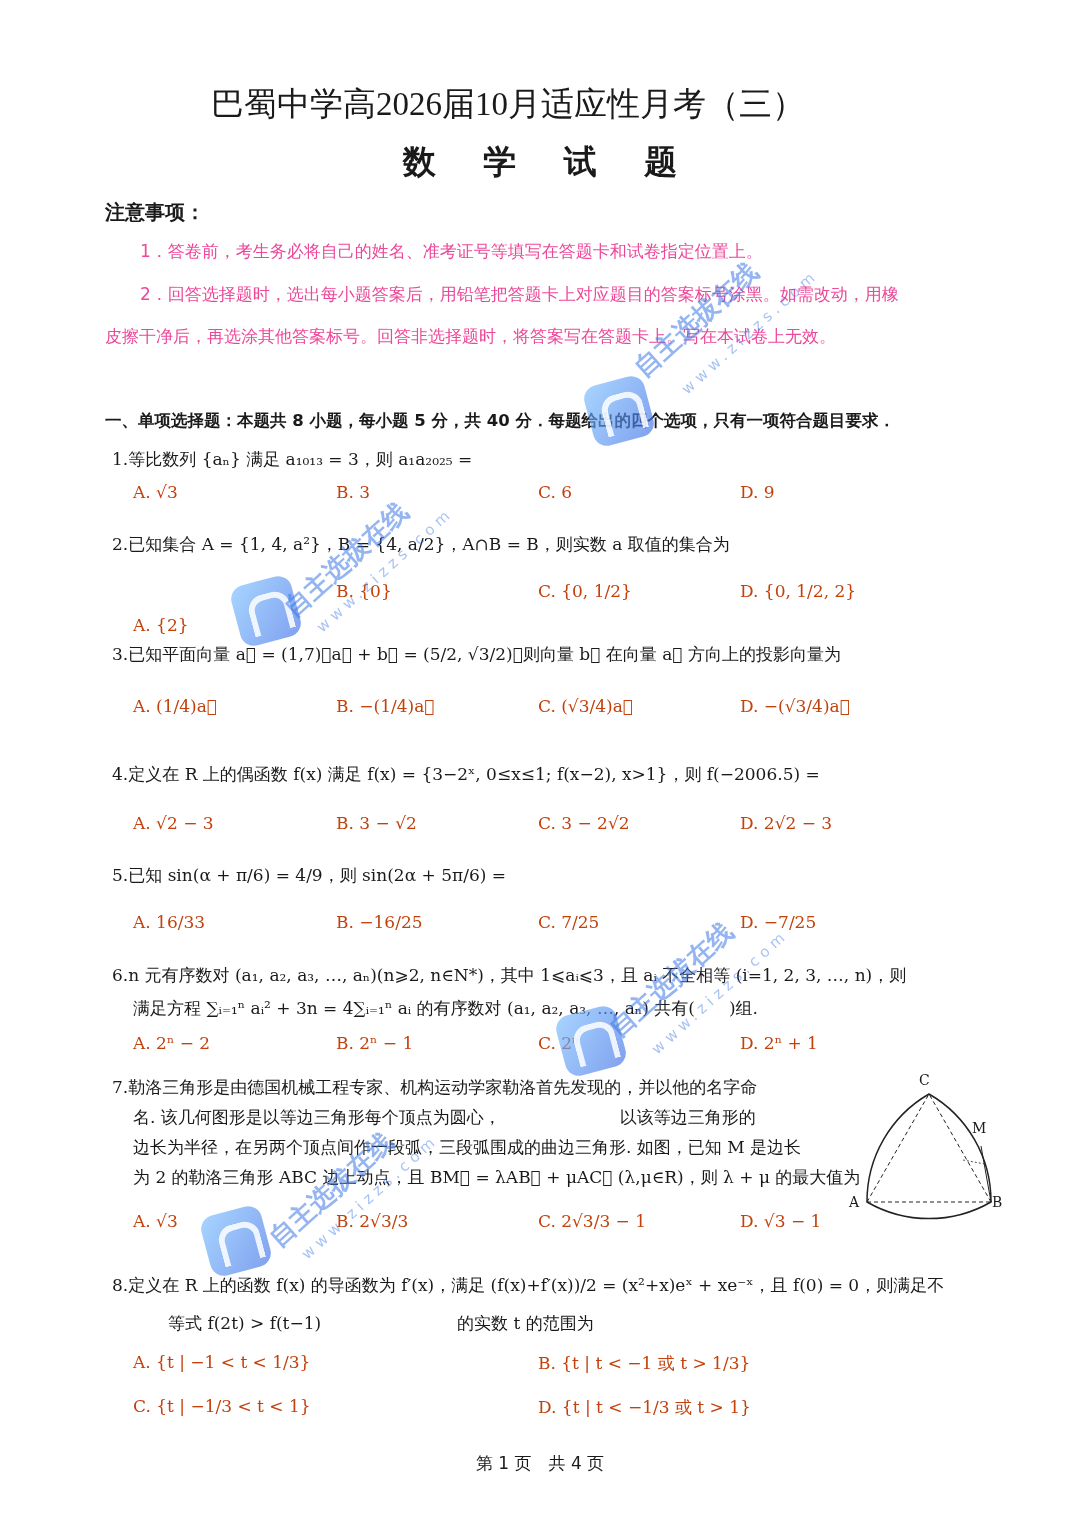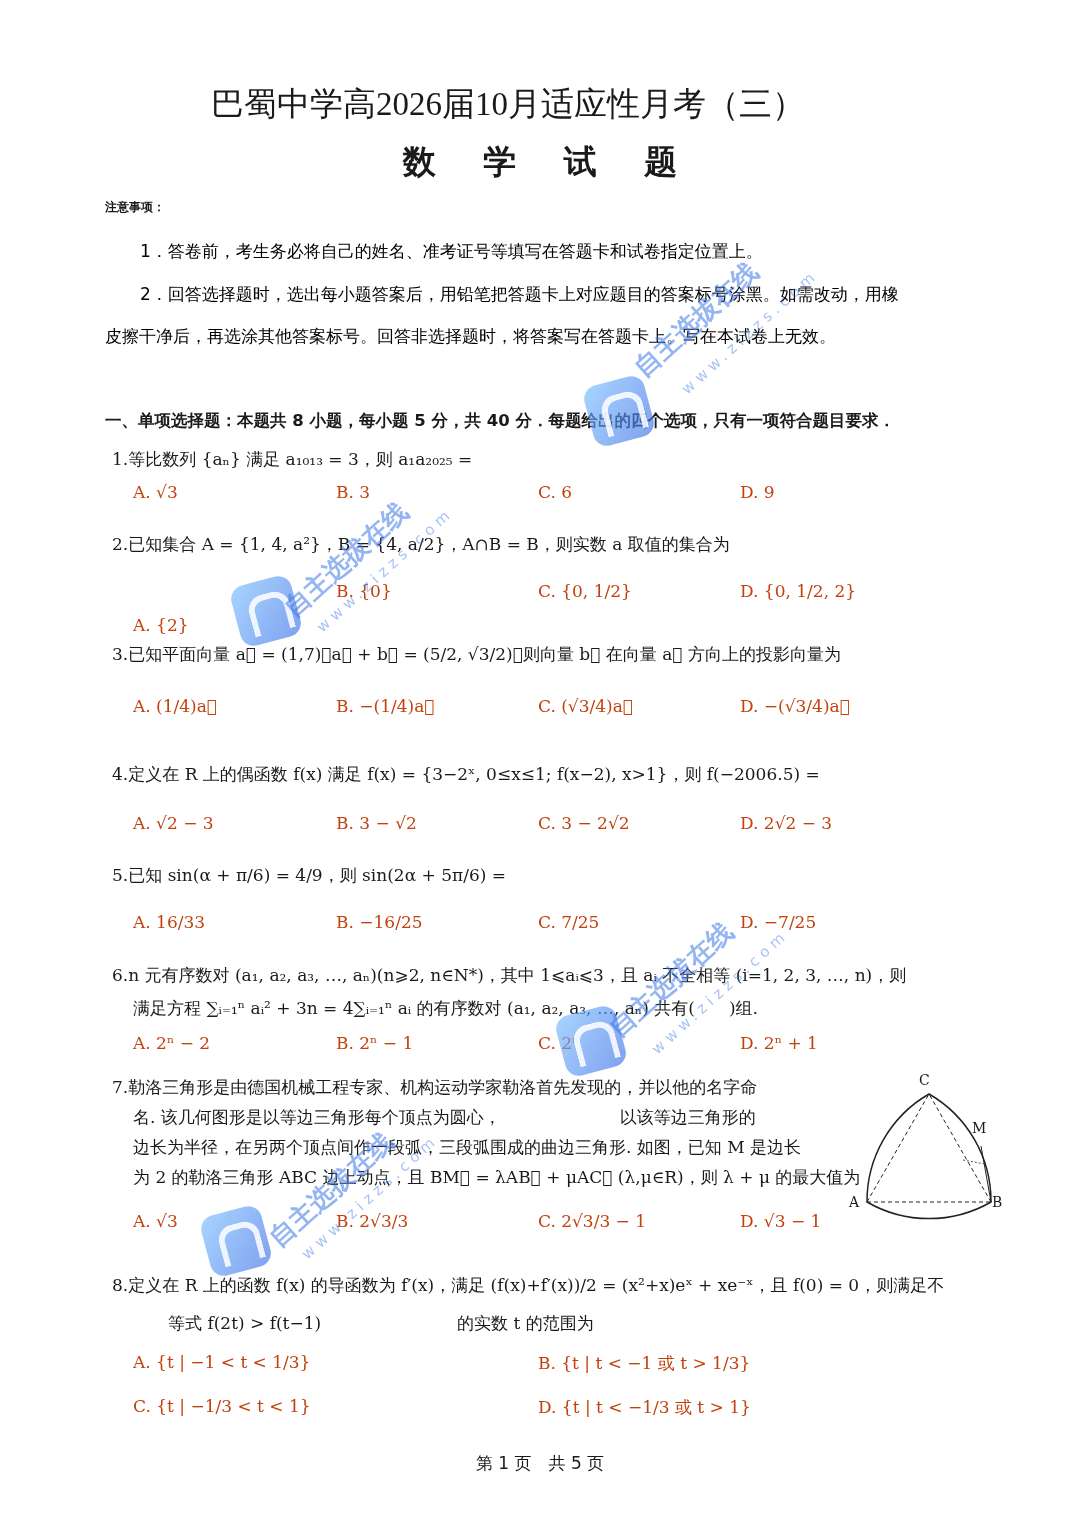--- a/index.html
+++ b/index.html
@@ -3,22 +3,22 @@
 <meta charset="utf-8">
 <style>
   html,body{margin:0;padding:0;background:#ffffff;}
   body{width:1080px;height:1527px;position:relative;overflow:hidden;
        font-family:"DejaVu Serif","Liberation Serif",serif;color:#1a1a1a;}
   .abs{position:absolute;white-space:nowrap;}
   .title{left:0;width:1016px;text-align:center;top:82px;font-size:33px;letter-spacing:0px;
          font-family:"Liberation Serif","DejaVu Serif",serif;}
   .subtitle{left:0;width:1080px;text-align:center;top:140px;font-size:33px;font-weight:bold;letter-spacing:18px;padding-left:18px;box-sizing:border-box;
          font-family:"DejaVu Sans","Liberation Sans",sans-serif;}
-  .notes-h{left:105px;top:199px;font-size:12px;font-weight:bold;font-family:Liberation Serif, serif;}
-  .note{font-size:17px;font-family:"DejaVu Sans","Liberation Sans",sans-serif;color:#000000;text-align:right;}
+  .notes-h{left:105px;top:199px;font-size:20px;font-weight:bold;font-family:Liberation Serif, serif;}
+  .note{font-size:17px;font-family:"DejaVu Sans","Liberation Sans",sans-serif;color:#ec4899;text-align:right;}
   .sec{left:105px;top:410px;font-size:16.5px;font-weight:bold;font-family:"DejaVu Sans","Liberation Sans",sans-serif;}
   .q{font-size:17px;font-family:"DejaVu Serif","Liberation Serif",serif;color:#1a1a1a;}
   .opt{font-size:17px;font-family:"DejaVu Serif","Liberation Serif",serif;color:#c2410c;}
   .footer{left:0;width:1080px;text-align:center;top:1452px;font-size:17px;font-family:"DejaVu Sans",sans-serif;}
   .wm-text{position:absolute;color:rgba(60,120,230,0.55);font-family:"DejaVu Sans",sans-serif;font-weight:bold;transform-origin:left bottom;}
   .wm-url{position:absolute;color:rgba(60,120,230,0.45);font-family:"DejaVu Sans",sans-serif;letter-spacing:5px;transform-origin:left bottom;}
   .wm-logo{position:absolute;width:62px;height:62px;border-radius:14px;
            background:linear-gradient(135deg,rgba(120,190,255,0.65),rgba(60,110,230,0.65));transform:rotate(-15deg);}
   .wm-logo::after{content:"";position:absolute;left:14px;top:14px;width:30px;height:34px;border:6px solid rgba(255,255,255,0.85);border-bottom:none;border-radius:16px 16px 0 0;}
 </style>
@@ -112,21 +112,21 @@
 
 <div class="abs q" style="left:112px;top:1274px;">
   <span>8.</span><span>定义在 R 上的函数 f(x) 的导函数为 f′(x)，满足 (f(x)+f′(x))/2 = (x²+x)eˣ + xe⁻ˣ，且 f(0) = 0，则满足不</span>
 </div>
 <div class="abs q" style="left:133px;top:1312px;margin-left:35px;">等式 f(2t) &gt; f(t−1)　　　　　　　　的实数 t 的范围为</div>
 <div class="abs opt" style="left:133px;top:1352px;">A. {t | −1 &lt; t &lt; 1/3}</div>
 <div class="abs opt" style="left:538px;top:1352px;">B. {t | t &lt; −1 或 t &gt; 1/3}</div>
 <div class="abs opt" style="left:133px;top:1396px;">C. {t | −1/3 &lt; t &lt; 1}</div>
 <div class="abs opt" style="left:538px;top:1396px;">D. {t | t &lt; −1/3 或 t &gt; 1}</div>
 
-<div class="abs footer">第 1 页　共 5 页</div>
+<div class="abs footer">第 1 页　共 4 页</div>
 
 <div class="wm-logo" style="left:588px;top:380px;"></div>
 <div class="wm-text" style="left:650px;top:350px;font-size:26px;transform:rotate(-42deg);">自主选拔在线</div>
 <div class="wm-url" style="left:690px;top:380px;font-size:15px;transform:rotate(-42deg);">www.zizzs.com</div>
 
 <div class="wm-logo" style="left:235px;top:580px;"></div>
 <div class="wm-text" style="left:300px;top:590px;font-size:26px;transform:rotate(-42deg);">自主选拔在线</div>
 <div class="wm-url" style="left:325px;top:618px;font-size:15px;transform:rotate(-42deg);">www.zizzs.com</div>
 
 <div class="wm-logo" style="left:560px;top:1010px;"></div>

